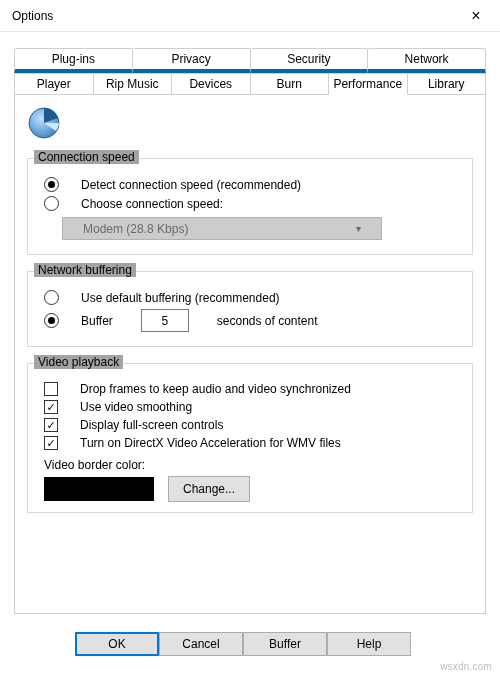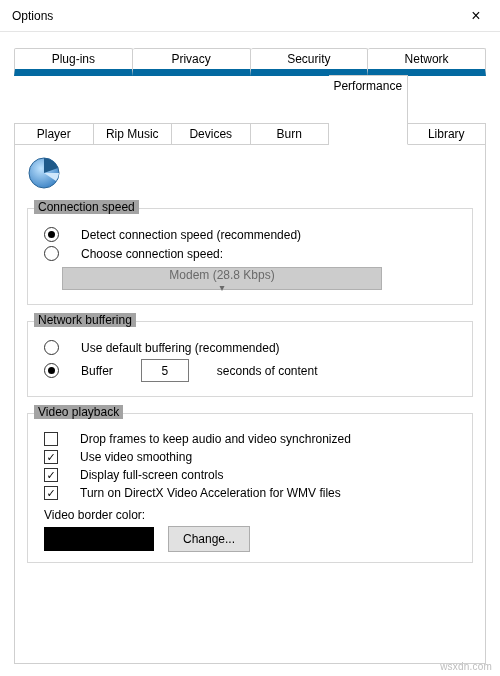--- a/index.html
+++ b/index.html
@@ -53,23 +53,22 @@
   .tabrow.top .tab { border-top-left-radius: 2px; border-top-right-radius: 2px; }
   .tabrow .tab + .tab { border-left: none; }
   .tabrow.bottom { margin-top: -1px; }
   .tab.active {
     background: #fff;
     border-bottom: 1px solid #fff;
     z-index: 3;
   }
   .tabrow.bottom .tab:not(.active) {
     border-bottom: 1px solid #cfcfcf;
-    margin-top: 48px;
-  }
-  .tabrow.top .tab { border-bottom: 7px solid #0369a1; }
+  }
+  .tabrow.top .tab { border-bottom: 5px solid #0369a1; }
   .tabpanel {
     border: 1px solid #cfcfcf;
     border-top: none;
     padding: 12px 12px 8px 12px;
     margin-top: -1px;
     min-height: 520px;
     position: relative;
     z-index: 1;
   }
   .intro {
@@ -137,21 +136,20 @@
     width: 320px;
     height: 23px;
     background: #cccccc;
     border: 1px solid #b0b0b0;
     color: #6a6a6a;
     display: flex;
     align-items: center;
     justify-content: space-between;
     padding: 0 20px;
     font-size: 12px;
-    flex-direction: column;
   }
   .dropdown .chev { font-size: 10px; color: #6a6a6a; }
   .numinput {
     width: 48px;
     height: 23px;
     border: 1px solid #7a7a7a;
     text-align: center;
     font-family: inherit;
     font-size: 12px;
     padding: 0;

